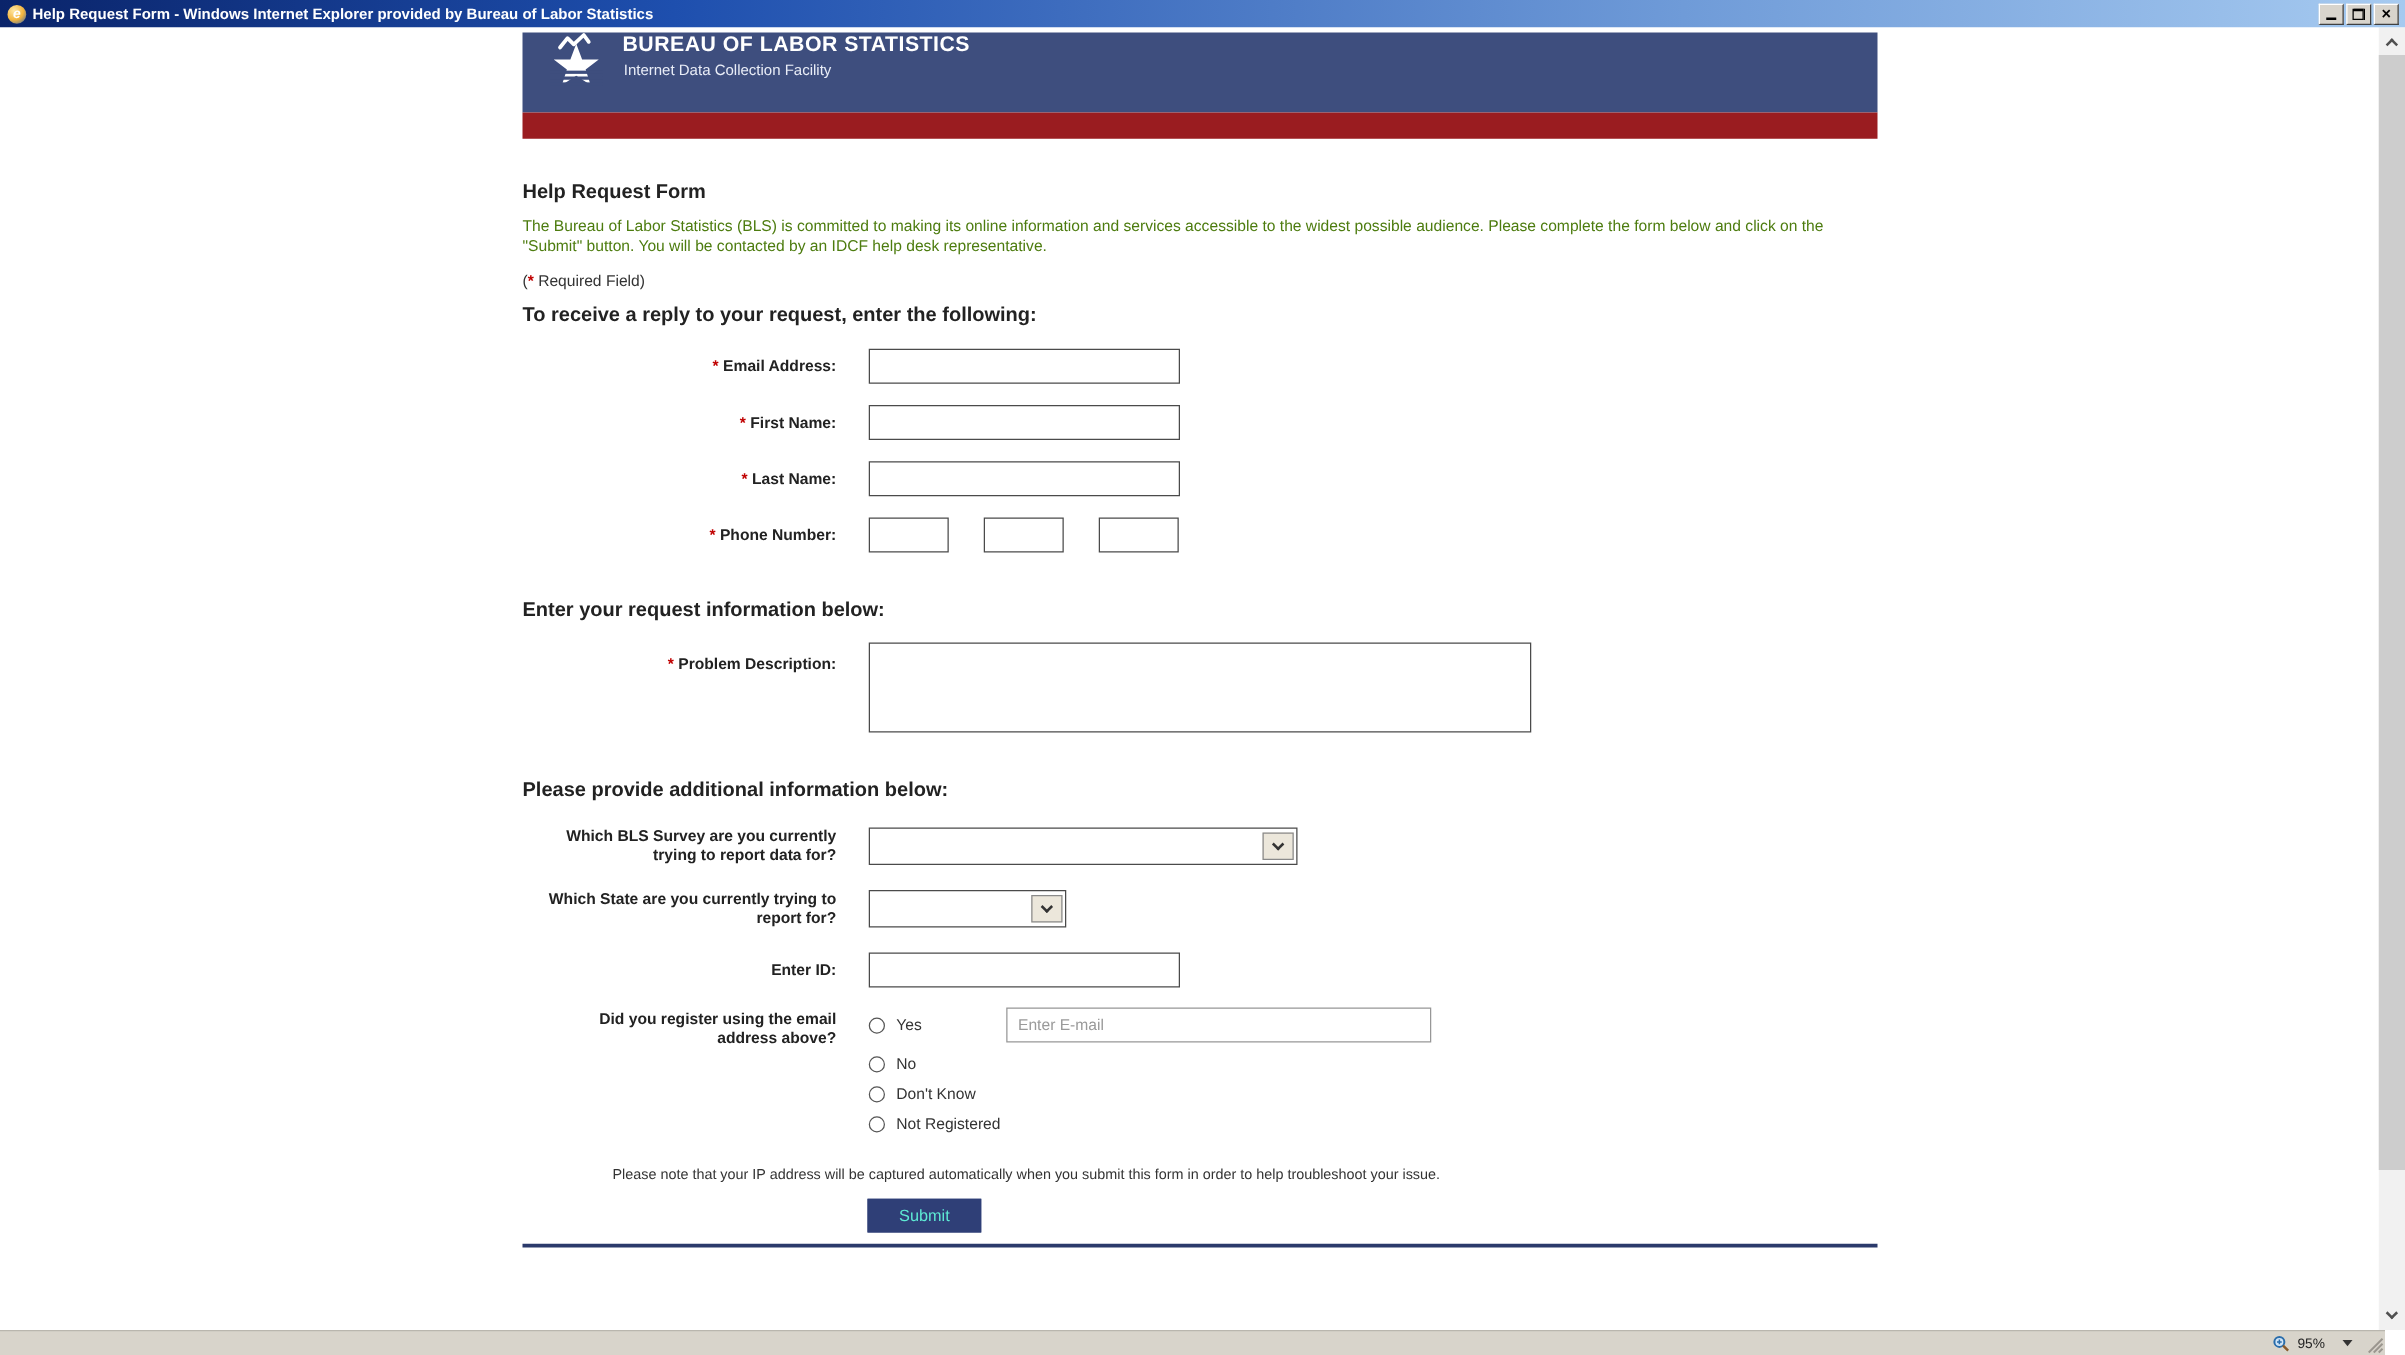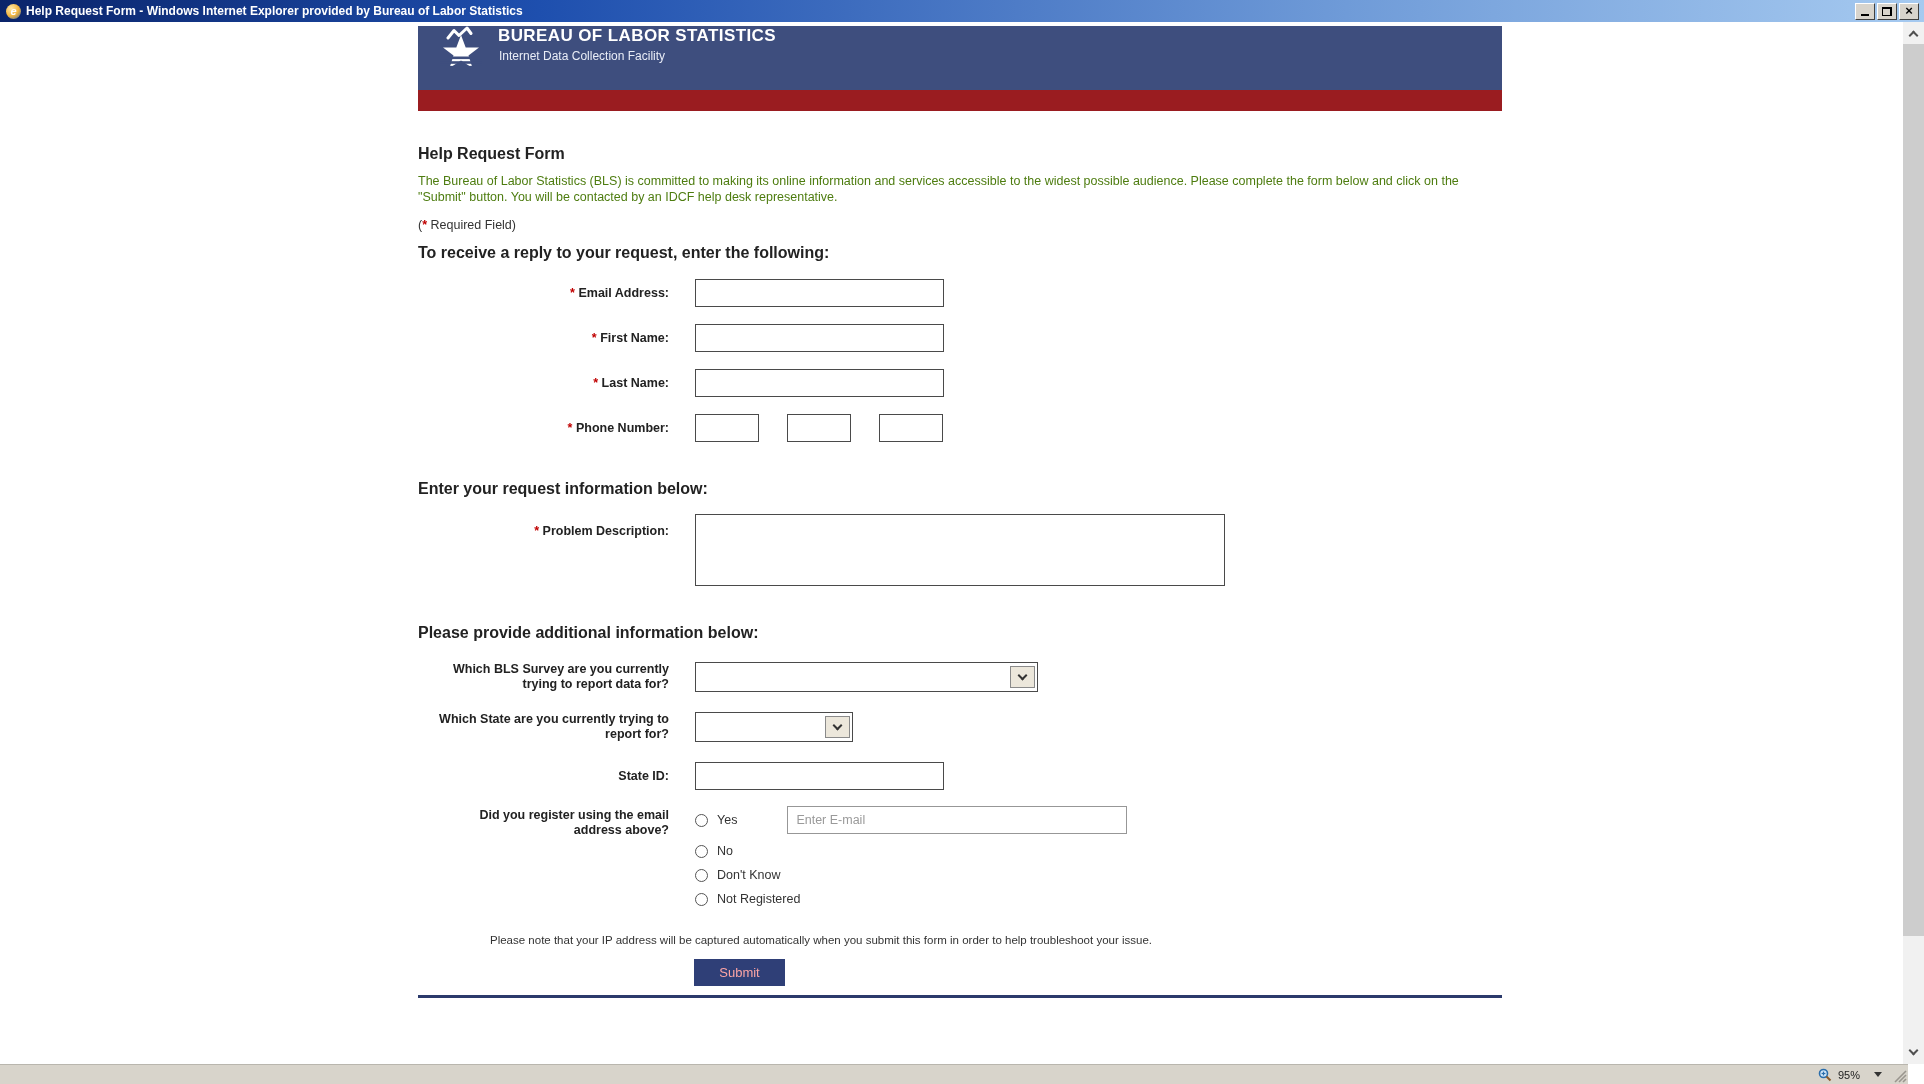--- a/index.html
+++ b/index.html
@@ -69,28 +69,28 @@
   .chev-down { width:7px; height:7px; border-right:2px solid #333; border-bottom:2px solid #333; transform:rotate(45deg); margin-top:-4px; }
 
   .ta { width:530px; height:72px; border:1px solid #4a4a4a; resize:none; font-family:inherit; font-size:13px; padding:4px 6px; }
   .row.desc .row-label { padding-top:10px; }
   .row.register .row-label { padding-top:2px; }
 
   .radio-stack { display:flex; flex-direction:column; gap:10px; }
   .radio-row { display:flex; align-items:center; }
   .radio { width:13px; height:13px; border:1px solid #555; border-radius:50%; background:#fff; margin-right:9px; flex:0 0 auto; }
   .radio-label { font-size:12.5px; color:#333; }
-  .email-inline { margin-left:50px; height:28px; width:340px; border:1px solid #979797; font-size:12.5px; padding:0 8px; font-family:inherit; color:#444; }
+  .email-inline { margin-left:68px; height:28px; width:340px; border:1px solid #979797; font-size:12.5px; padding:0 8px; font-family:inherit; color:#444; }
   .email-inline::placeholder { color:#9a9a9a; opacity:1; }
   .radio-row.first { min-height:28px; }
 
   .ip-note { width:806px; text-align:center; font-size:11.5px; color:#333; margin-top:28px; }
   .submit-btn {
     margin-top:13px; margin-left:276px; width:91px; height:27px;
-    background:#2F3F77; border:1px solid #2F3F77; color:#fca5a5; font-size:13px; font-family:inherit;
+    background:#2F3F77; border:1px solid #2F3F77; color:#5eead4; font-size:13px; font-family:inherit;
     display:flex; align-items:center; justify-content:center; cursor:pointer;
   }
   .footer-line { margin-top:9px; height:3px; background:#2b3a6b; width:1084px; }
 
   
   .scrollbar { position:absolute; top:22px; right:0; width:21px; bottom:20px; background:#f1f1f1; }
   .sb-up { position:absolute; top:0; left:0; right:0; height:22px; display:flex; align-items:center; justify-content:center; }
   .chev-up { width:7px; height:7px; border-left:2px solid #505050; border-top:2px solid #505050; transform:rotate(45deg); margin-top:4px; }
   .sb-thumb { position:absolute; top:22px; left:0; right:0; height:892px; background:#cdcdcd; }
   .sb-down { position:absolute; bottom:8px; left:0; right:0; display:flex; justify-content:center; }
@@ -215,21 +215,21 @@
       <span class="row-ctrl">
         <span class="sel narrow">
           <span class="sel-btn">
               <span class="chev-down"></span>
             </span>
         </span>
       </span>
     </div>
 
     <div class="row" style="margin-top:20px">
-      <span class="row-label">State ID:</span>
+      <span class="row-label">Enter ID:</span>
       <span class="row-ctrl">
           <input class="ti" type="text" style="">
         </span>
     </div>
 
     <div class="row register top-align" style="margin-top:16px">
       <span class="row-label">
         <span>Did you register using the email</span><br>
         <span>address above?</span>
       </span>

